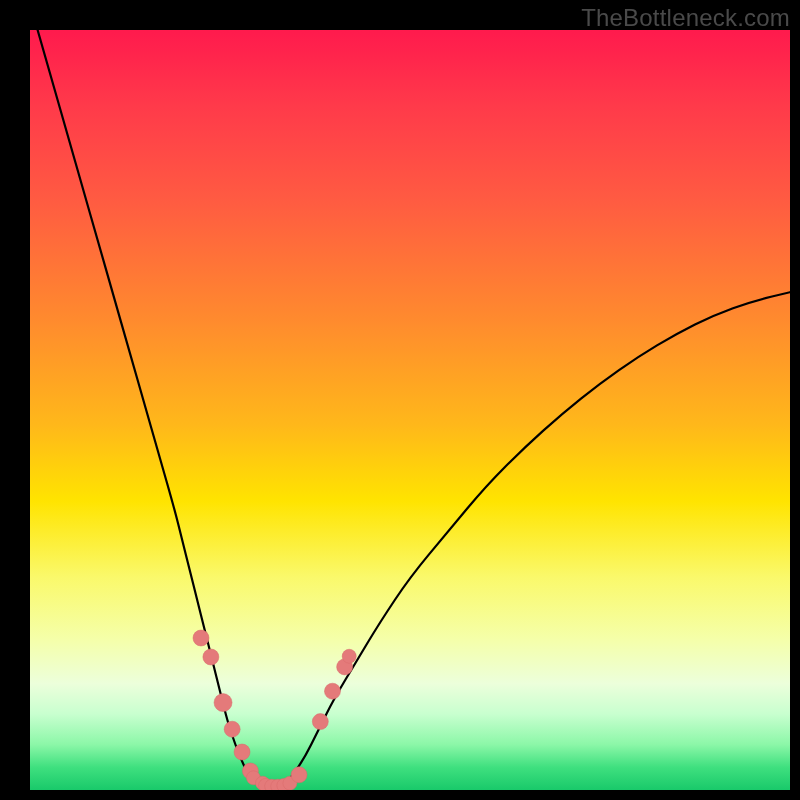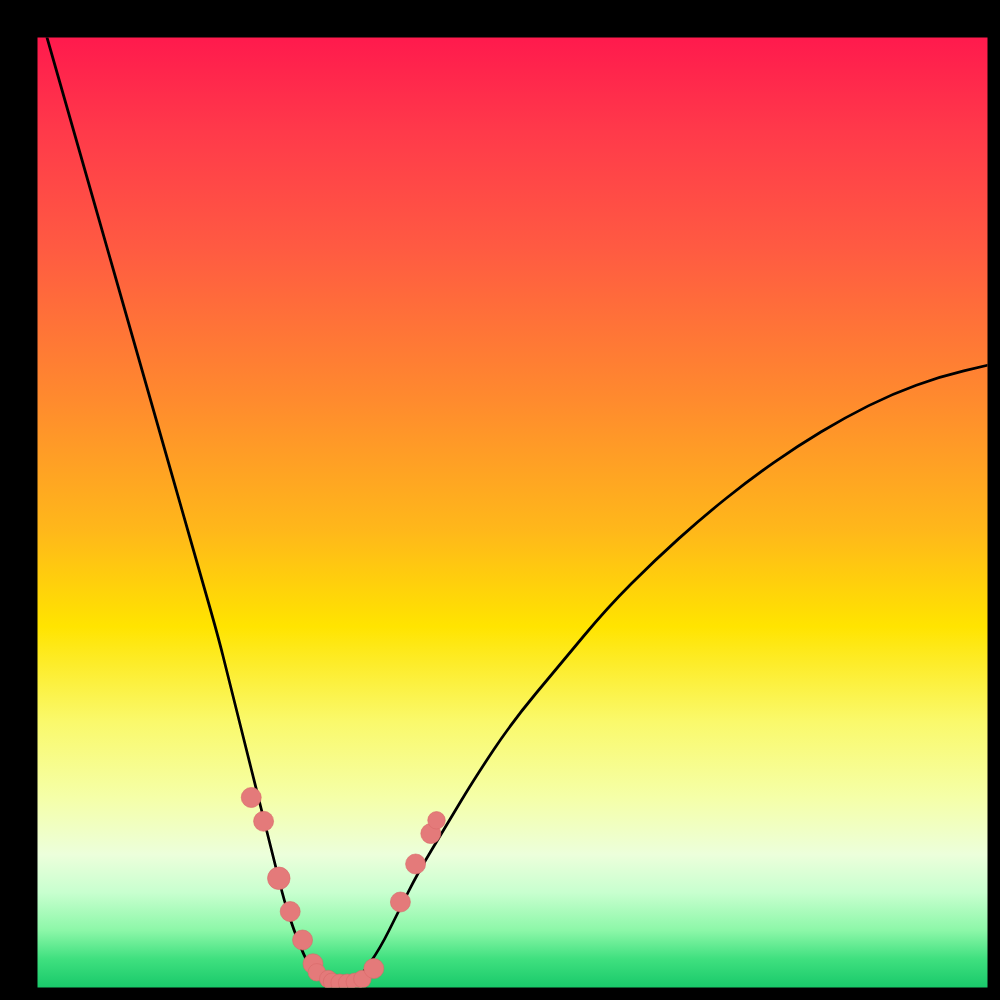--- a/index.html
+++ b/index.html
@@ -57,20 +57,21 @@
   .dot {
     fill: #e47a7a;
     stroke: #d96a6a;
     stroke-width: 0.5;
   }
 </style>
 </head>
 <body>
 
 <div class="frame">
+  <div class="watermark">TheBottleneck.com</div>
 
   <div class="plot">
     <svg class="curve" viewBox="0 0 760 760" preserveAspectRatio="none">
       <path id="curve-path" fill="none" stroke="#000" stroke-width="2.2" stroke-linecap="round" d="M 7.60 0.00 Q 22.80 53.20 30.40 79.80 Q 38.00 106.40 45.60 133.00 Q 53.20 159.60 60.80 186.20 Q 68.40 212.80 76.00 239.40 Q 83.60 266.00 91.20 292.60 Q 98.80 319.20 106.40 345.80 Q 114.00 372.40 121.60 399.00 Q 129.20 425.60 136.80 452.20 Q 144.40 478.80 148.20 494.00 Q 152.00 509.20 155.80 524.40 Q 159.60 539.60 163.40 554.80 Q 167.20 570.00 171.00 585.20 Q 174.80 600.40 178.60 615.60 Q 182.40 630.80 186.20 646.00 Q 190.00 661.20 193.80 676.40 Q 197.60 691.60 201.40 703.00 Q 205.20 714.40 209.00 723.90 Q 212.80 733.40 216.60 741.00 Q 220.40 748.60 224.20 751.26 Q 228.00 753.92 228.00 753.92 Q 228.00 753.92 231.80 755.06 Q 235.60 756.20 239.40 756.20 Q 243.20 756.20 247.00 755.44 Q 250.80 754.68 254.60 752.78 Q 258.40 750.88 258.40 750.88 Q 258.40 750.88 266.00 740.24 Q 273.60 729.60 281.20 714.40 Q 288.80 699.20 296.40 684.00 Q 304.00 668.80 315.40 649.80 Q 326.80 630.80 338.20 611.80 Q 349.60 592.80 364.80 570.00 Q 380.00 547.20 399.00 524.40 Q 418.00 501.60 437.00 478.80 Q 456.00 456.00 475.00 437.00 Q 494.00 418.00 513.00 400.90 Q 532.00 383.80 551.00 368.60 Q 570.00 353.40 589.00 340.10 Q 608.00 326.80 627.00 315.40 Q 646.00 304.00 665.00 294.50 Q 684.00 285.00 703.00 278.16 Q 722.00 271.32 741.00 266.76 L 760.00 262.20"></path>
       <g id="dots">
           <circle cx="171.00" cy="608.00" r="8" class="dot"></circle>
           <circle cx="180.88" cy="627.00" r="8" class="dot"></circle>
           <circle cx="193.04" cy="672.60" r="9" class="dot"></circle>
           <circle cx="202.16" cy="699.20" r="8" class="dot"></circle>
           <circle cx="212.04" cy="722.00" r="8" class="dot"></circle>

